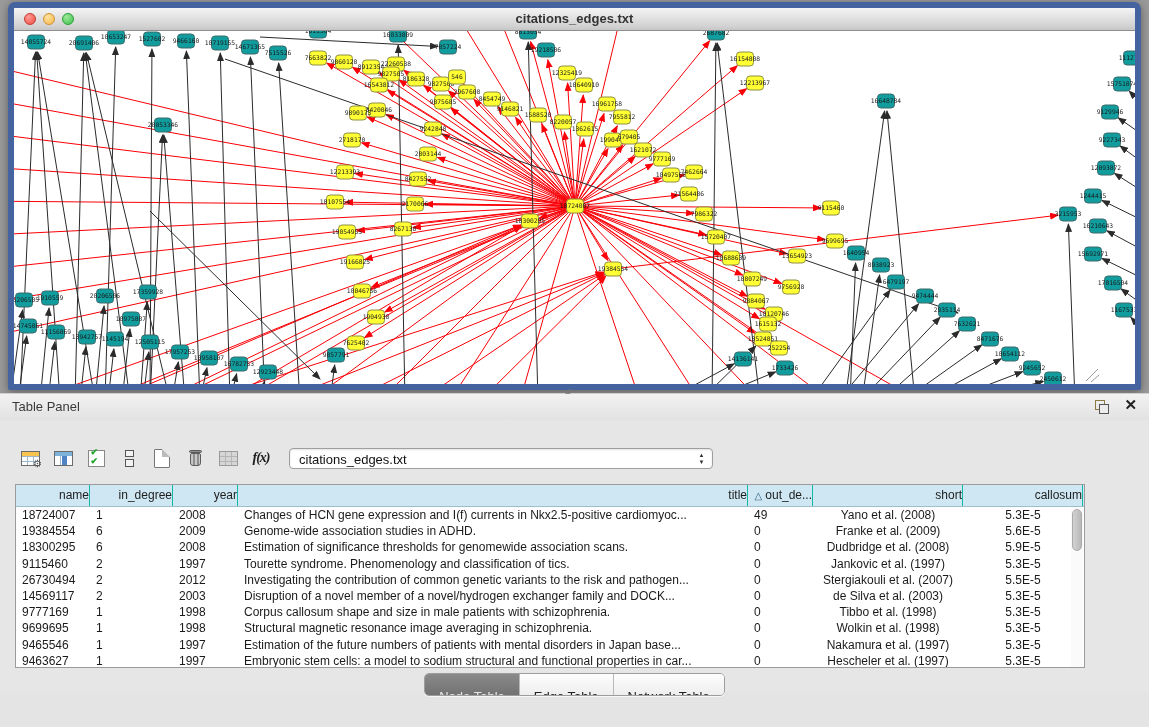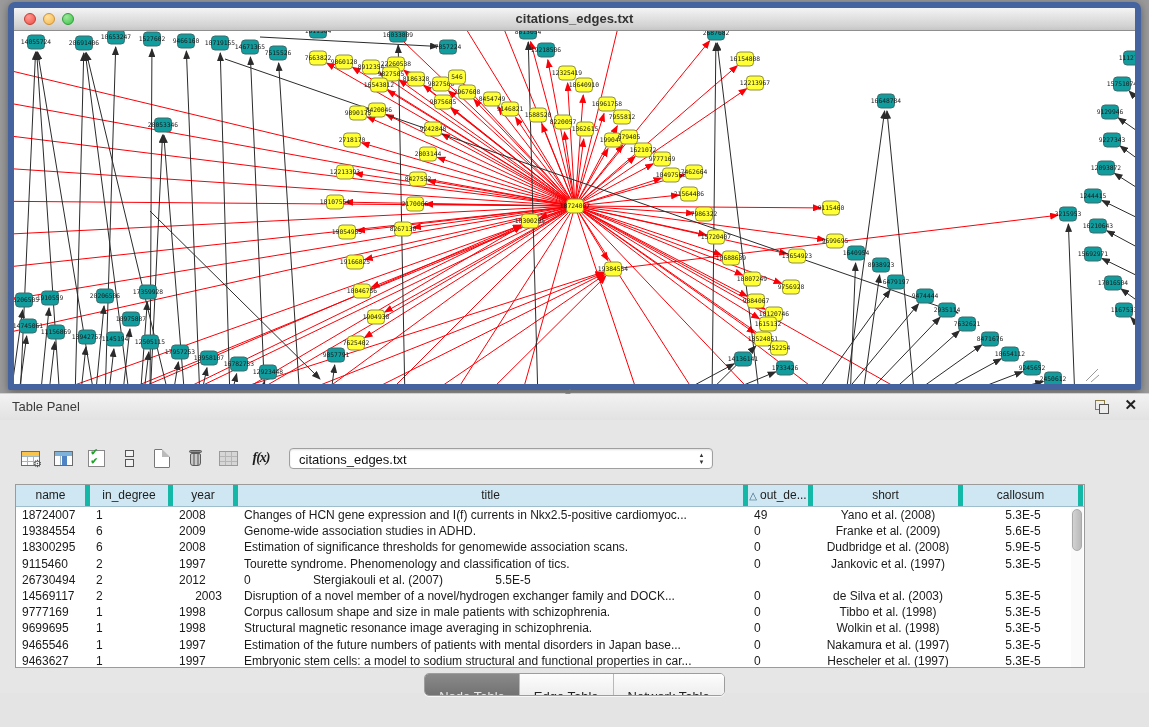--- a/index.html
+++ b/index.html
@@ -59,21 +59,21 @@
   .icon-trash .can{position:absolute;left:1px;top:3px;width:11px;height:13px;border-radius:2px 2px 3px 3px;border:1px solid #5c5c5c;box-sizing:border-box;
      background:repeating-linear-gradient(to right,#c9c9c9 0 2px,#8e8e8e 2px 4px);}
   .icon-fx{font-family:"Liberation Serif",serif;font-style:italic;font-weight:bold;font-size:14px;color:#1c1c1c;letter-spacing:-1px;}
   .combo{margin-left:16px;width:424px;height:21px;background:#fff;border:1px solid #9f9f9f;border-radius:4px;position:relative;
      box-shadow:inset 0 1px 2px rgba(0,0,0,.12);font-size:13px;color:#111;line-height:21px;padding-left:9px;box-sizing:border-box;}
   .combo .arrows{position:absolute;right:6px;top:3px;width:9px;height:15px;font-size:6px;line-height:7px;color:#333;text-align:center;}
 
   
   .tablewrap{position:absolute;left:15px;top:64px;width:1070px;height:184px;background:#fff;border:1px solid #9b9b9b;box-sizing:border-box;}
   .thead{display:flex;height:21px;background:#cfe7f2;border-bottom:1px solid #9fbecd;}
-  .thead .hc{box-sizing:border-box;border-right:5px solid #14b8a6;font-size:12px;color:#1d1d1d;text-align:center;line-height:20px;
+  .thead .hc{box-sizing:border-box;border-right:1px solid #14b8a6;font-size:12px;color:#1d1d1d;text-align:right;line-height:20px;
      white-space:nowrap;overflow:hidden;}
   .thead .hc .sort{color:#33607f;font-size:10px;margin-right:3px;}
   .tbody{height:160px;overflow:hidden;}
   .trow{display:flex;height:16.2px;line-height:16.2px;font-size:12px;color:#1a1a1a;background:#fff;}
   .trow .tc{box-sizing:border-box;padding:0 0 0 6px;white-space:nowrap;overflow:hidden;}
   .trow .tc.c{text-align:center;padding:0;}
   .vscroll{position:absolute;right:1px;top:22px;width:12px;height:160px;background:#fafafa;}
   .vscroll .thumb{position:absolute;left:1px;top:2px;width:10px;height:42px;background:linear-gradient(to right,#d2d2d2,#b9b9b9);border-radius:5px;border:1px solid #aaa;box-sizing:border-box;}
 
   
@@ -822,28 +822,29 @@
               <div class="tc" style="width: 65px;">1997</div>
               <div class="tc" style="width: 510px;">Tourette syndrome. Phenomenology and classification of tics.</div>
               <div class="tc" style="width: 65px;">0</div>
               <div class="tc c" style="width: 150px;">Jankovic et al. (1997)</div>
               <div class="tc c" style="width: 120px;">5.3E-5</div>
             </div>
             <div class="trow">
               <div class="tc" style="width: 74px;">26730494</div>
               <div class="tc" style="width: 83px;">2</div>
               <div class="tc" style="width: 65px;">2012</div>
+              <div class="tc" style="width: 510px;">Investigating the contribution of common genetic variants to the risk and pathogen...</div>
               <div class="tc" style="width: 65px;">0</div>
               <div class="tc c" style="width: 150px;">Stergiakouli et al. (2007)</div>
               <div class="tc c" style="width: 120px;">5.5E-5</div>
             </div>
             <div class="trow">
               <div class="tc" style="width: 74px;">14569117</div>
               <div class="tc" style="width: 83px;">2</div>
-              <div class="tc" style="width: 65px; text-align: center;">2003</div>
+              <div class="tc" style="width: 65px;">2003</div>
               <div class="tc" style="width: 510px;">Disruption of a novel member of a novel/hydrogen exchanger family and DOCK...</div>
               <div class="tc" style="width: 65px;">0</div>
               <div class="tc c" style="width: 150px;">de Silva et al. (2003)</div>
               <div class="tc c" style="width: 120px;">5.3E-5</div>
             </div>
             <div class="trow">
               <div class="tc" style="width: 74px;">9777169</div>
               <div class="tc" style="width: 83px;">1</div>
               <div class="tc" style="width: 65px;">1998</div>
               <div class="tc" style="width: 510px;">Corpus callosum shape and size in male patients with schizophrenia.</div>

